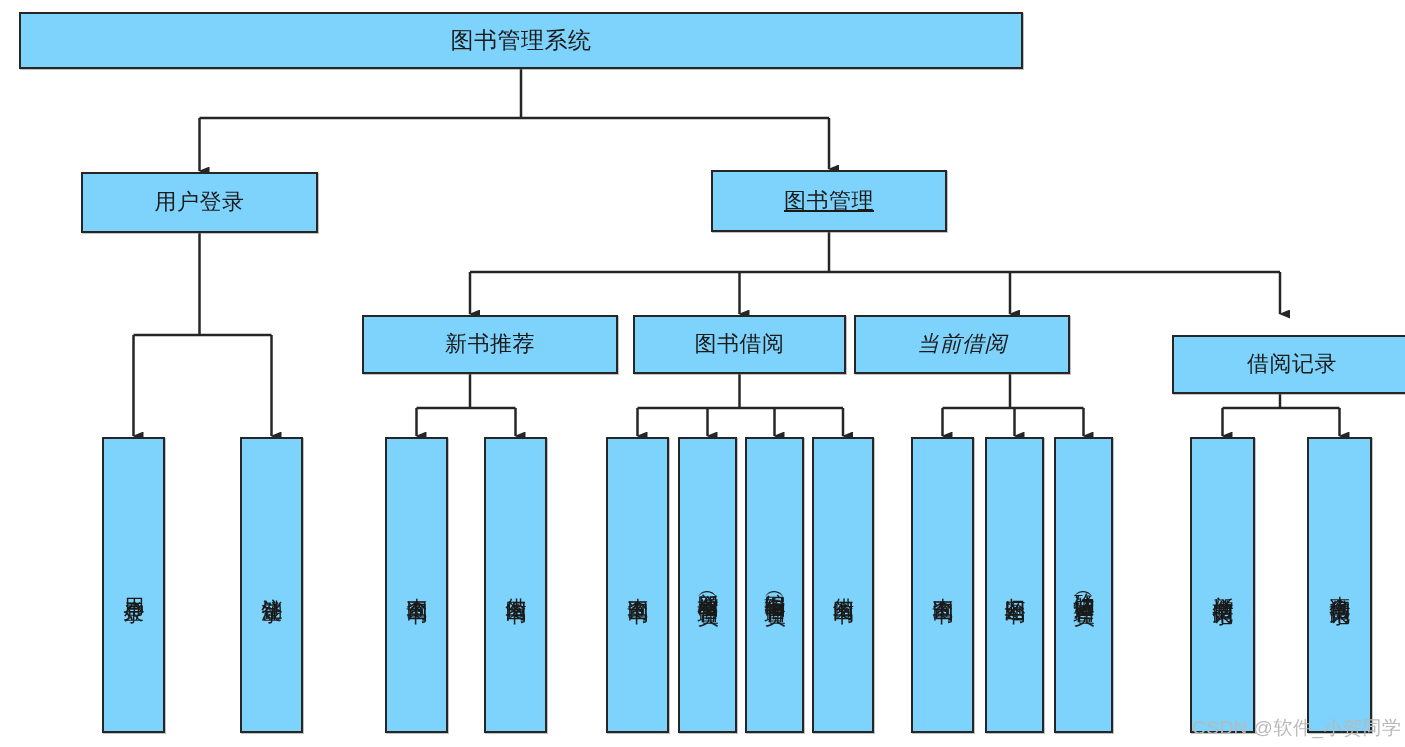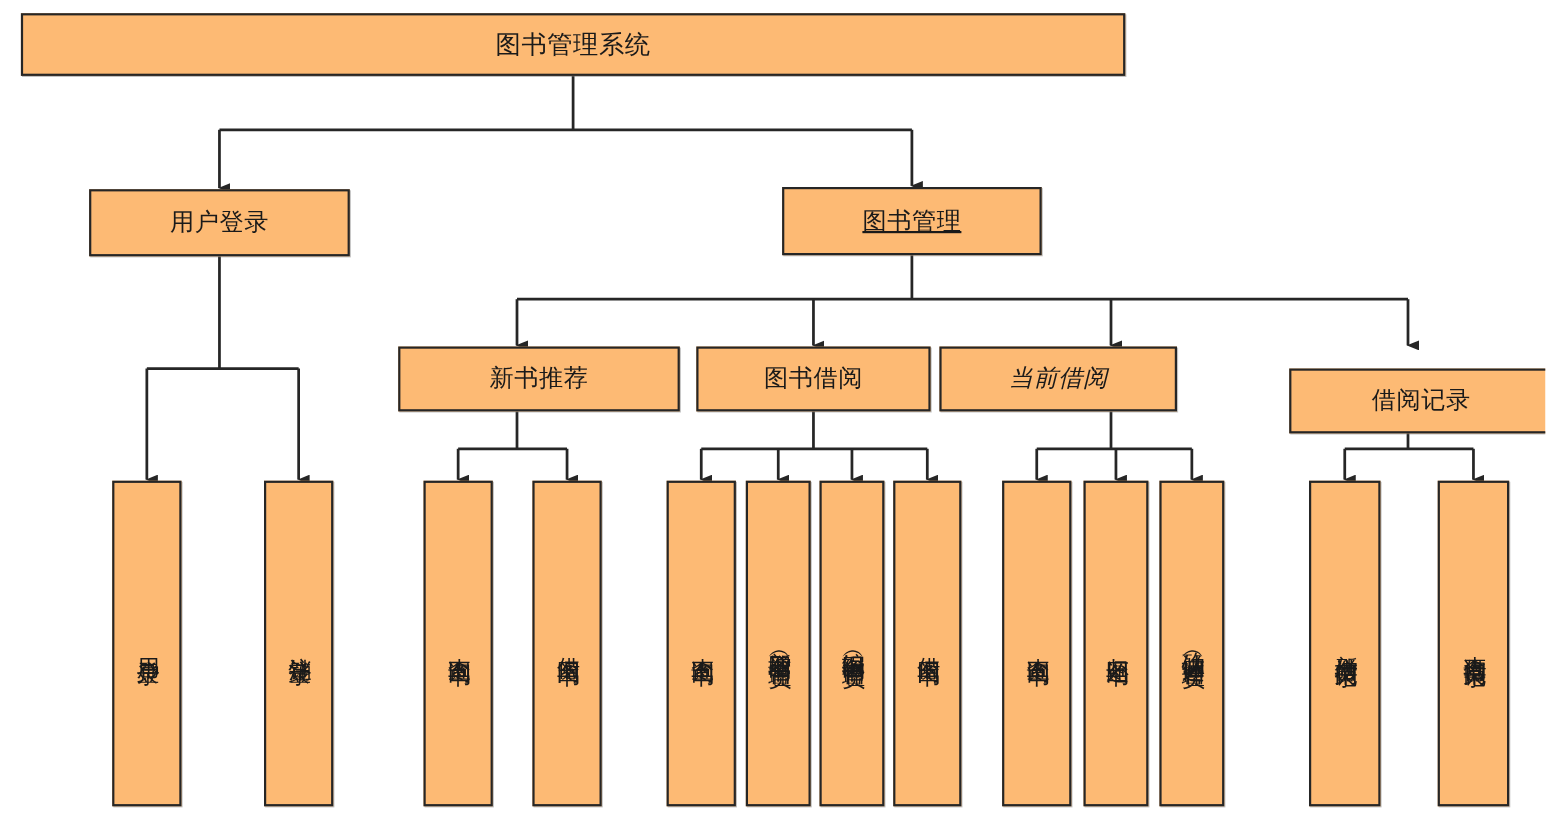--- a/index.html
+++ b/index.html
@@ -23,21 +23,21 @@
     left: 0;
     top: 0;
     width: 1405px;
     height: 747px;
     pointer-events: none;
   }
   .node {
     position: absolute;
     box-sizing: border-box;
     border: 2px solid #262626;
-    background: #fdba74;
+    background: #7dd3fc;
     display: flex;
     align-items: center;
     justify-content: center;
     color: #1a1a1a;
     box-shadow: 1px 1px 0 rgba(120,120,120,0.45);
   }
   .node-label {
     display: block;
     text-align: center;
     line-height: 1.22;
@@ -177,14 +177,15 @@
         <span class="node-label">确认归还（管理员）</span>
       </div>
       <div class="node vert" style="left: 1190px; top: 437px; width: 65px; height: 296px;">
         <span class="node-label">新增借阅记录</span>
       </div>
       <div class="node vert" style="left: 1307px; top: 437px; width: 65px; height: 296px;">
         <span class="node-label">查询借阅记录</span>
       </div>
     </div>
 
+  <div class="watermark" style="left: 1192px; top: 715px;">CSDN @软件_小贺同学</div>
 
 </div>
 
 </body></html>

